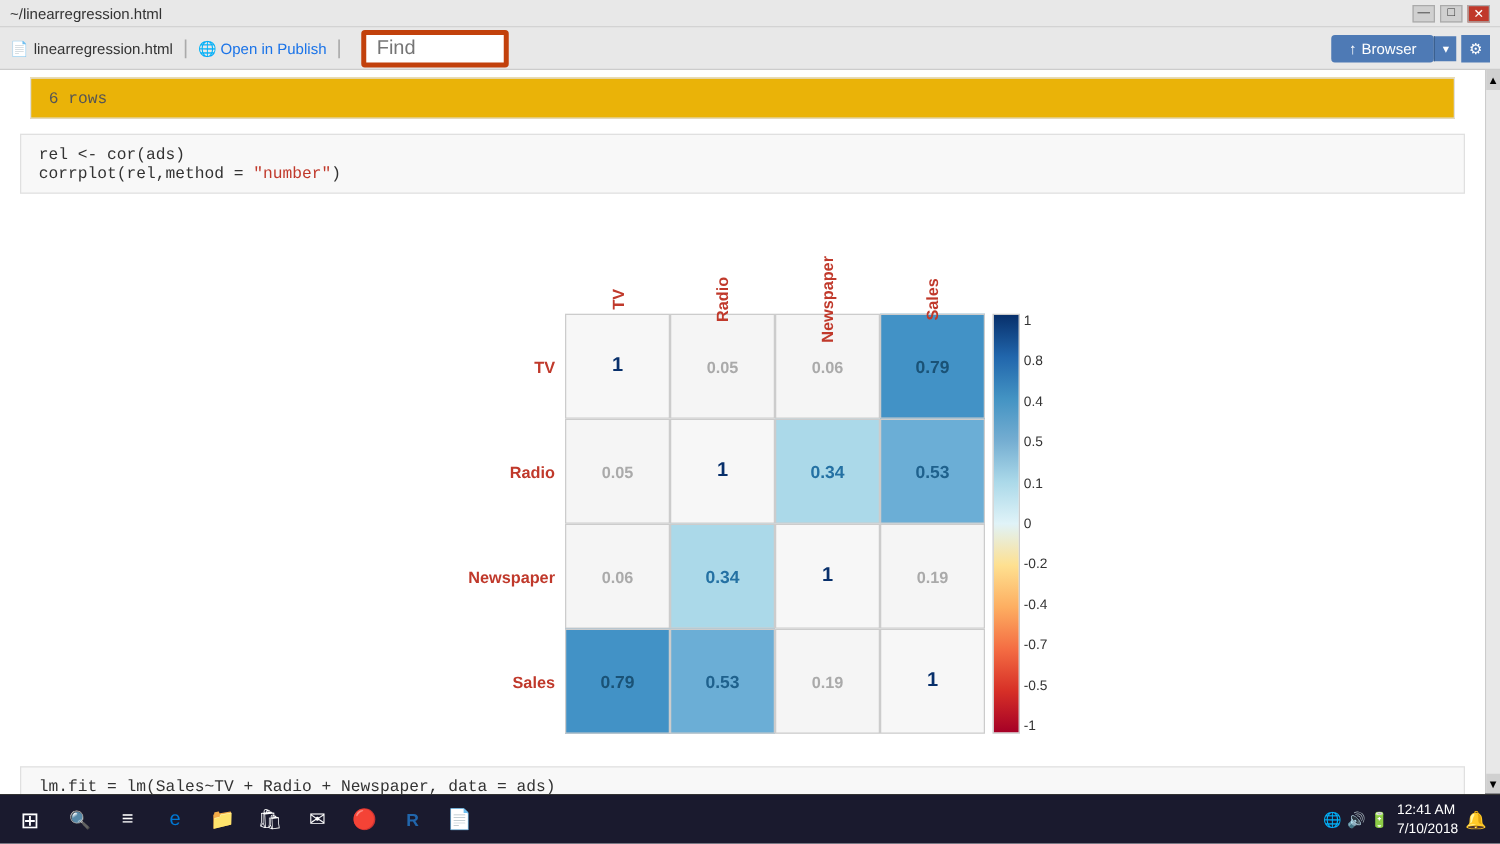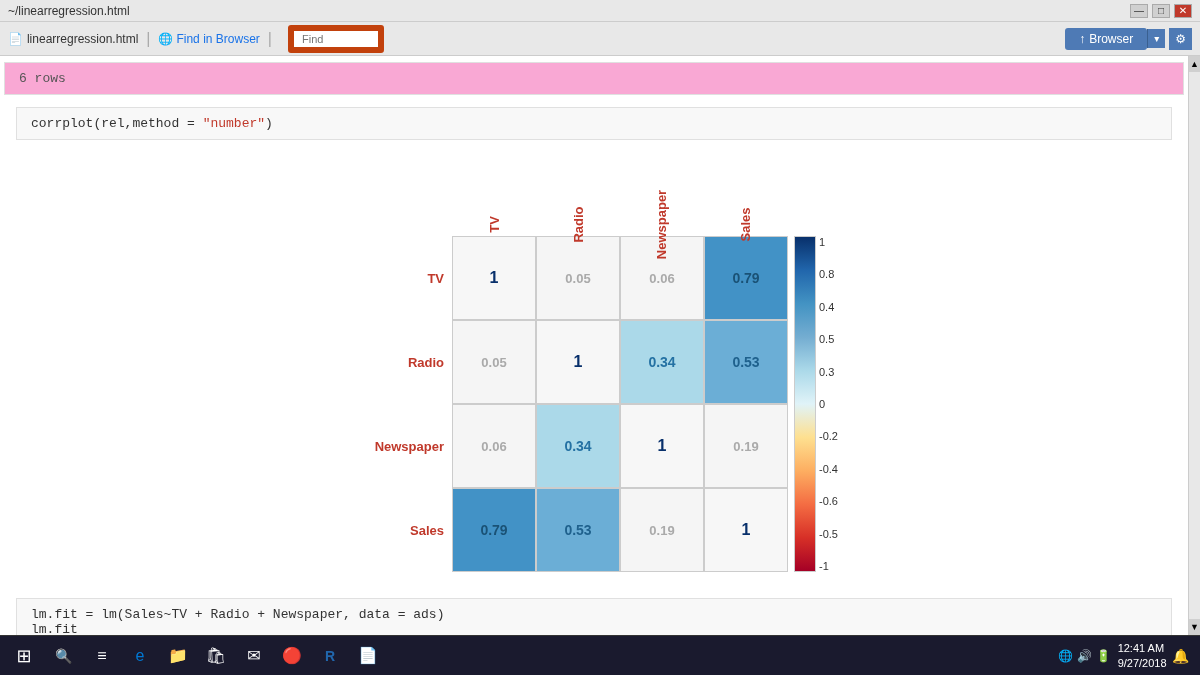--- a/index.html
+++ b/index.html
@@ -54,25 +54,25 @@
     }
     .tab-divider { color: #aaa; font-size: 16px; }
     .open-in-browser-btn {
       font-size: 12px;
       color: #1a73e8;
       cursor: pointer;
       display: flex; align-items: center; gap: 3px;
     }
     .find-input {
       margin-left: 8px;
-      border: 6px solid #c2410c;
+      border: 4px solid #c2410c;
       border-radius: 3px;
       padding: 2px 8px;
-      font-size: 11px;
-      width: 96px;
+      font-size: 16px;
+      width: 118px;
       background: white;
     }
     .publish-btn {
       margin-left: auto;
       background: #4e7ab5;
       color: white;
       border: none;
       padding: 4px 14px;
       font-size: 12px;
       cursor: pointer;
@@ -113,23 +113,23 @@
       margin: 6px 16px;
       padding: 8px 14px;
       font-family: 'Courier New', monospace;
       font-size: 13px;
       color: #333;
     }
     .code-block .str { color: #c0392b; }
 
     
     .row-count {
-      background: #f9a8d4;
+      background: #eab308;
       border: 1px solid #e0e0e0;
-      margin: 6px 4px;
+      margin: 6px 24px;
       padding: 8px 14px;
       font-size: 13px;
       color: #555;
       font-family: 'Courier New', monospace;
     }
 
     
     .corr-container {
       display: flex;
       justify-content: center;
@@ -275,21 +275,21 @@
 </div>
 
 <div class="tab-bar">
   <span class="tab-item">
     <span>📄</span>
     <span>linearregression.html</span>
   </span>
   <span class="tab-divider">|</span>
   <span class="open-in-browser-btn">
     <span>🌐</span>
-    <span>Find in Browser</span>
+    <span>Open in Publish</span>
   </span>
   <span class="tab-divider">|</span>
   <input type="text" class="find-input" placeholder="Find" style="">
   <div style="margin-left:auto; display:flex; align-items:center; gap:0;">
     <button class="publish-btn">
       <span>↑</span>
       <span>Browser</span>
     </button>
     <button class="publish-dropdown">▾</button>
     <button class="icon-btn" style="margin-left:4px;">⚙</button>
@@ -297,20 +297,23 @@
 </div>
 
 <div style="flex:1; display:flex; overflow:hidden;">
   <div class="main-content">
 
     <div class="row-count">
       <span>6 rows</span>
     </div>
 
     <div class="code-block">
+      <div>
+        <span>rel &lt;- cor(ads)</span>
+      </div>
       <div>
         corrplot(rel,method = <span class="str">"number"</span>)
       </div>
     </div>
 
     <div class="corr-container">
       <div class="corr-plot">
         <div class="matrix-area">
 
           <div class="col-labels">
@@ -384,25 +387,25 @@
                 #a50026 100%
               );
               border: 1px solid #ccc;
             "></div>
 
             <div style="position:absolute; left:25px; top:0; height:100%; display:flex; flex-direction:column; justify-content:space-between; font-size:11px; color:#333;">
               <span>1</span>
               <span>0.8</span>
               <span>0.4</span>
               <span>0.5</span>
-              <span>0.3</span>
+              <span>0.1</span>
               <span>0</span>
               <span>-0.2</span>
               <span>-0.4</span>
-              <span>-0.6</span>
+              <span>-0.7</span>
               <span>-0.5</span>
               <span>-1</span>
             </div>
           </div>
         </div>
 
       </div>
     </div>
 
     <div class="code-block" style="margin-top:16px;">
@@ -436,17 +439,17 @@
   <div class="taskbar-icon" style="color:#ff0000;">📄</div>
 
   <div class="taskbar-right">
     <div class="notification-area">
       <span style="font-size:12px;">🌐</span>
       <span style="font-size:12px;">🔊</span>
       <span style="font-size:12px;">🔋</span>
     </div>
     <div class="time-display">
       <div>12:41 AM</div>
-      <div>9/27/2018</div>
+      <div>7/10/2018</div>
     </div>
     <div style="font-size:14px;">🔔</div>
   </div>
 </div>
 
 </body></html>

